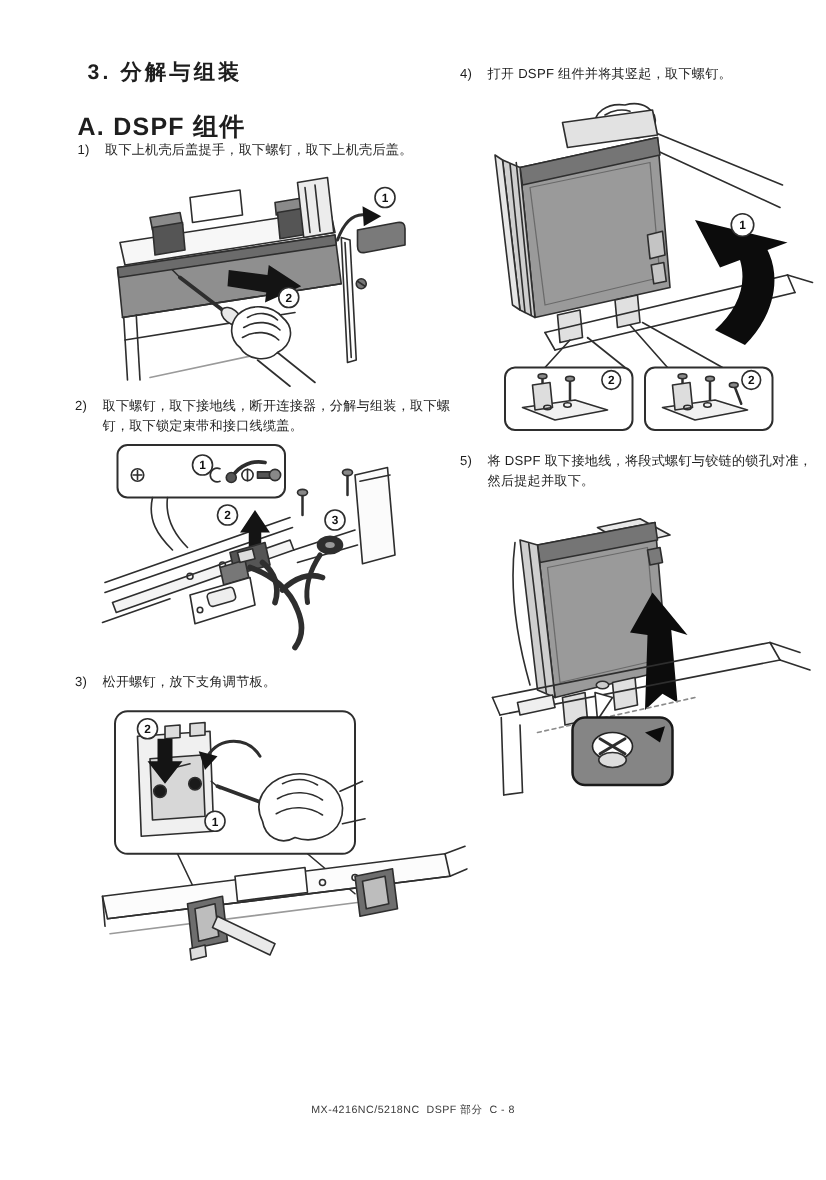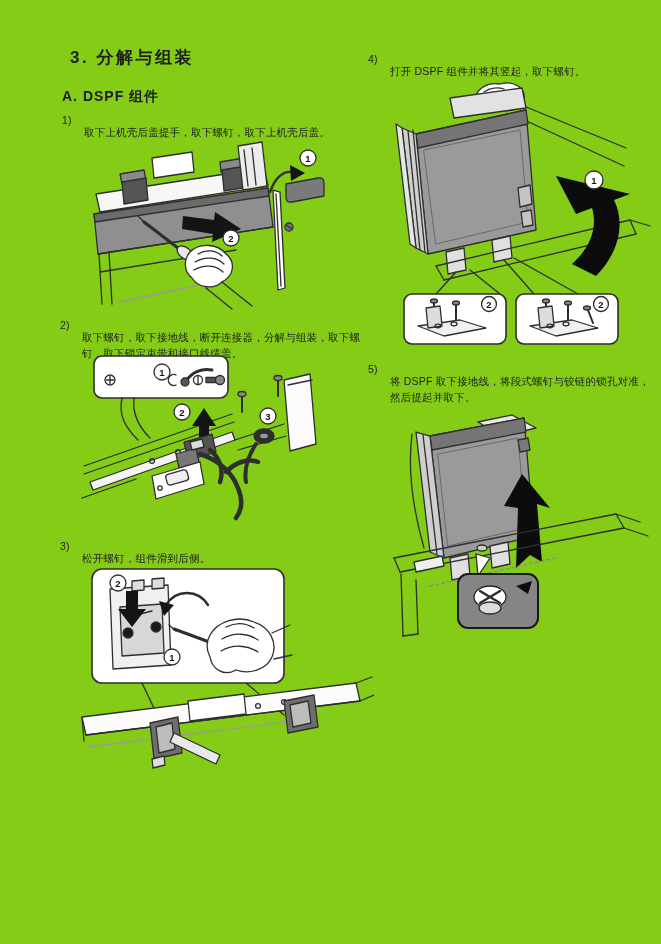--- a/index.html
+++ b/index.html
@@ -1,26 +1,26 @@
 <!DOCTYPE html>
 <html><head>
 <meta charset="utf-8">
 <style>
   html,body{margin:0;padding:0;background:#e9e9e9;}
   .page{
     position:relative;width:661px;height:944px;margin:0 auto;
-    background:#84cc16;overflow:hidden;
+    background:#ffffff;overflow:hidden;
     font-family:"Liberation Sans",sans-serif;color:#1e1e1e;
   }
   .abs{position:absolute;}
   .title{font-size:17px;font-weight:700;letter-spacing:2.5px;}
-  .section{font-size:14px;font-weight:700;letter-spacing:1px;}
+  .section{font-size:20px;font-weight:700;letter-spacing:1px;}
   .step{display:flex;font-size:10.5px;line-height:1.55;letter-spacing:.2px;}
   .step .num{width:22px;flex:none;}
-  .step .txt{flex:1;margin-top:12px;}
+  .step .txt{flex:1;}
   .footer{font-size:8.5px;color:#3a3a3a;text-align:center;white-space:pre;letter-spacing:.4px;}
   svg{display:block;}
   svg .ln{stroke:#2e2e2e;stroke-width:1.3;fill:none;stroke-linecap:round;stroke-linejoin:round;}
   svg text.badge{font-size:9.5px;font-weight:700;fill:#111;text-anchor:middle;
     font-family:"Liberation Sans",sans-serif;}
 </style>
 </head>
 <body>
 
 <div class="page">
@@ -34,21 +34,21 @@
     <span class="txt">取下上机壳后盖提手，取下螺钉，取下上机壳后盖。</span>
   </div>
 
   <div class="abs step" style="left:60px;top:317px;width:312px;">
     <span class="num">2)</span>
     <span class="txt">取下螺钉，取下接地线，断开连接器，分解与组装，取下螺钉，取下锁定束带和接口线缆盖。</span>
   </div>
 
   <div class="abs step" style="left:60px;top:538px;width:300px;">
     <span class="num">3)</span>
-    <span class="txt">松开螺钉，组件滑到后侧。</span>
+    <span class="txt">松开螺钉，放下支角调节板。</span>
   </div>
 
   <div class="abs step" style="left:368px;top:51px;width:288px;">
     <span class="num">4)</span>
     <span class="txt">打开 DSPF 组件并将其竖起，取下螺钉。</span>
   </div>
 
   <div class="abs step" style="left:368px;top:361px;width:290px;">
     <span class="num">5)</span>
     <span class="txt">将 DSPF 取下接地线，将段式螺钉与铰链的锁孔对准，然后提起并取下。</span>
@@ -385,14 +385,15 @@
         <rect x="72" y="178" width="80" height="54" rx="10" fill="#858585" stroke="#1a1a1a" stroke-width="2"></rect>
         <ellipse cx="104" cy="201" rx="16" ry="11" fill="#fff" stroke="#222"></ellipse>
         <line x1="94" y1="195" x2="114" y2="207" stroke-width="2.4"></line>
         <line x1="114" y1="195" x2="94" y2="207" stroke-width="2.4"></line>
         <ellipse cx="104" cy="212" rx="11" ry="6" fill="#ddd"></ellipse>
         <polygon points="130,190 146,185 142,198" fill="#0c0c0c" stroke="none"></polygon>
       </g>
     </g>
   </svg>
 
+  <div class="abs footer" style="left:0;right:0;top:882px;">MX-4216NC/5218NC  DSPF 部分  C - 8</div>
 
 </div>
 
 </body></html>

